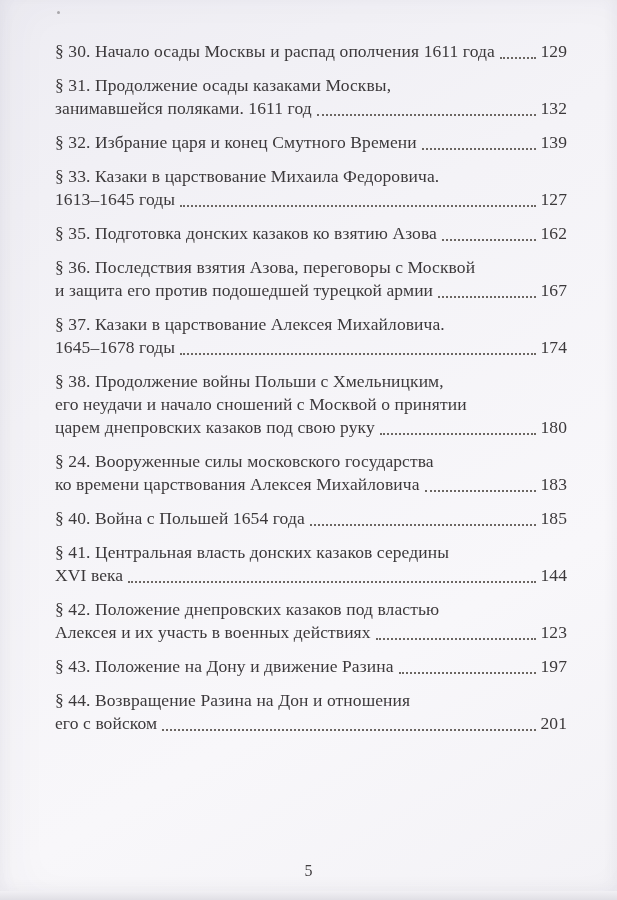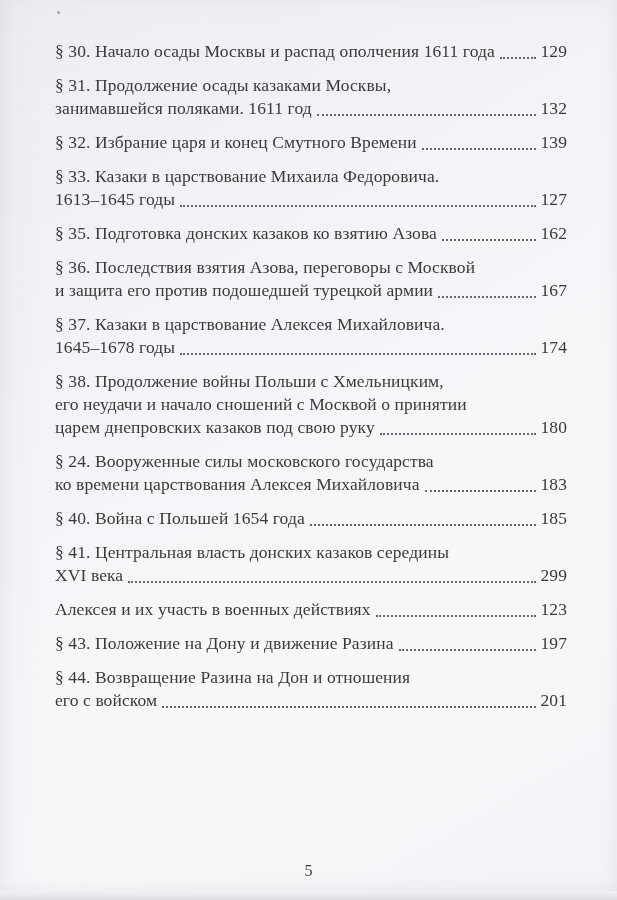--- a/index.html
+++ b/index.html
@@ -147,24 +147,25 @@
           <span class="txt">§ 40. Война с Польшей 1654 года</span>
           <span class="leader"></span>
           <span class="pagenum">185</span>
         </div>
       </div>
       <div class="entry">
         <div class="line"><span class="txt">§ 41. Центральная власть донских казаков середины</span></div>
         <div class="line lastline">
           <span class="txt">XVI века</span>
           <span class="leader"></span>
-          <span class="pagenum">299</span>
+          <span class="pagenum">144</span>
         </div>
       </div>
       <div class="entry">
+        <div class="line"><span class="txt">§ 42. Положение днепровских казаков под властью</span></div>
         <div class="line lastline">
           <span class="txt">Алексея и их участь в военных действиях</span>
           <span class="leader"></span>
           <span class="pagenum">123</span>
         </div>
       </div>
       <div class="entry">
         <div class="line lastline">
           <span class="txt">§ 43. Положение на Дону и движение Разина</span>
           <span class="leader"></span>

